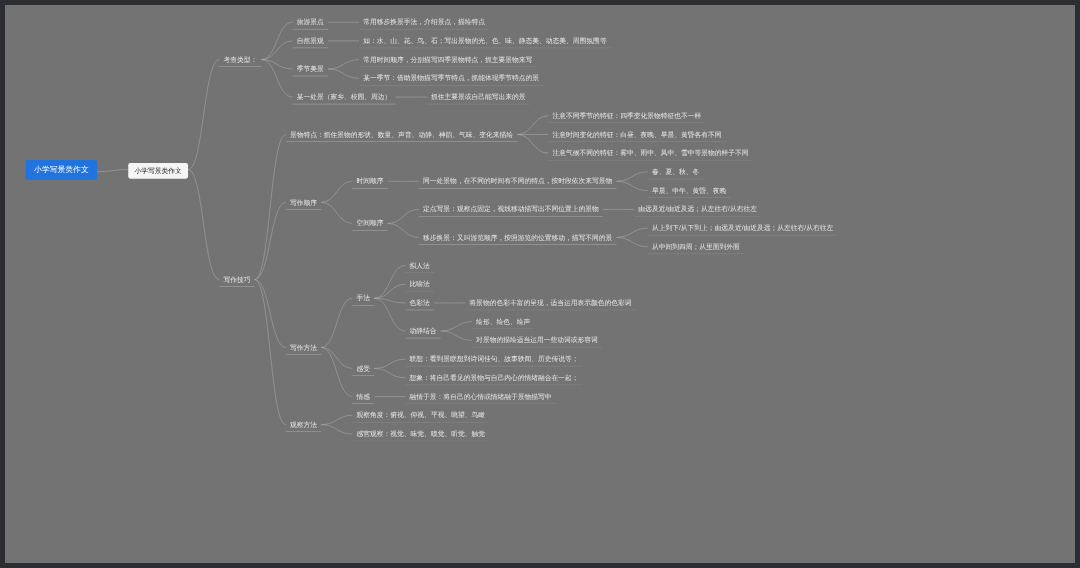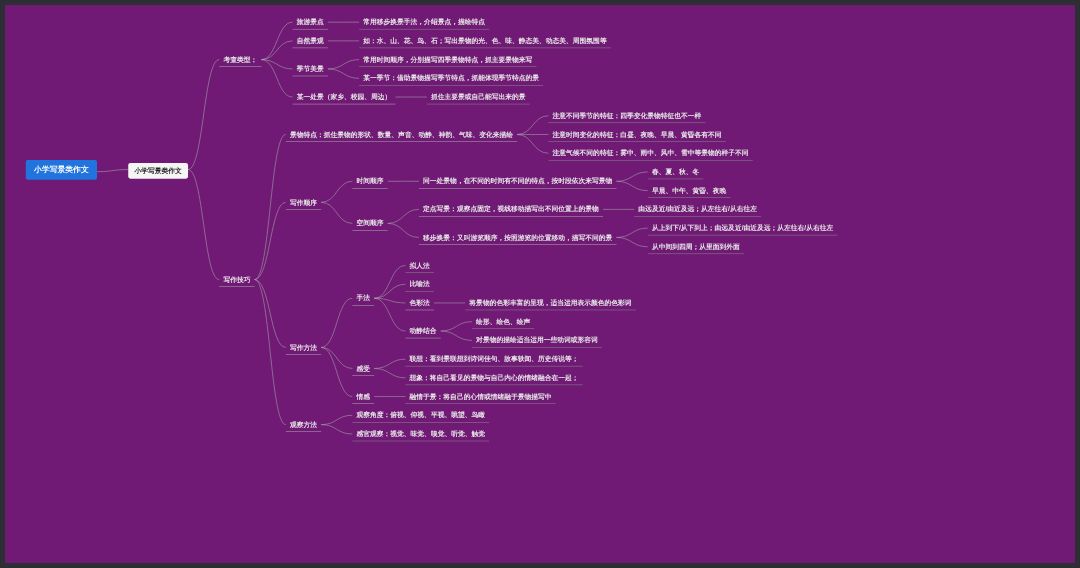--- a/index.html
+++ b/index.html
@@ -5,22 +5,21 @@
   html, body {
     margin: 0; padding: 0;
     background: #2c2e33;
     width: 1080px; height: 568px;
     overflow: hidden;
     font-family: "Microsoft YaHei", "PingFang SC", sans-serif;
   }
   #stage-wrap {
     position: absolute;
     left: 5px; top: 5px; right: 5px; bottom: 5px;
-    background: #701a75;
-    font-weight: bold;
+    background: #737373;
   }
   #stage {
     position: absolute;
     top: 0; left: 0;
     transform-origin: top left;
   }
   svg.connectors {
     position: absolute;
     top: 0; left: 0;
     overflow: visible;

